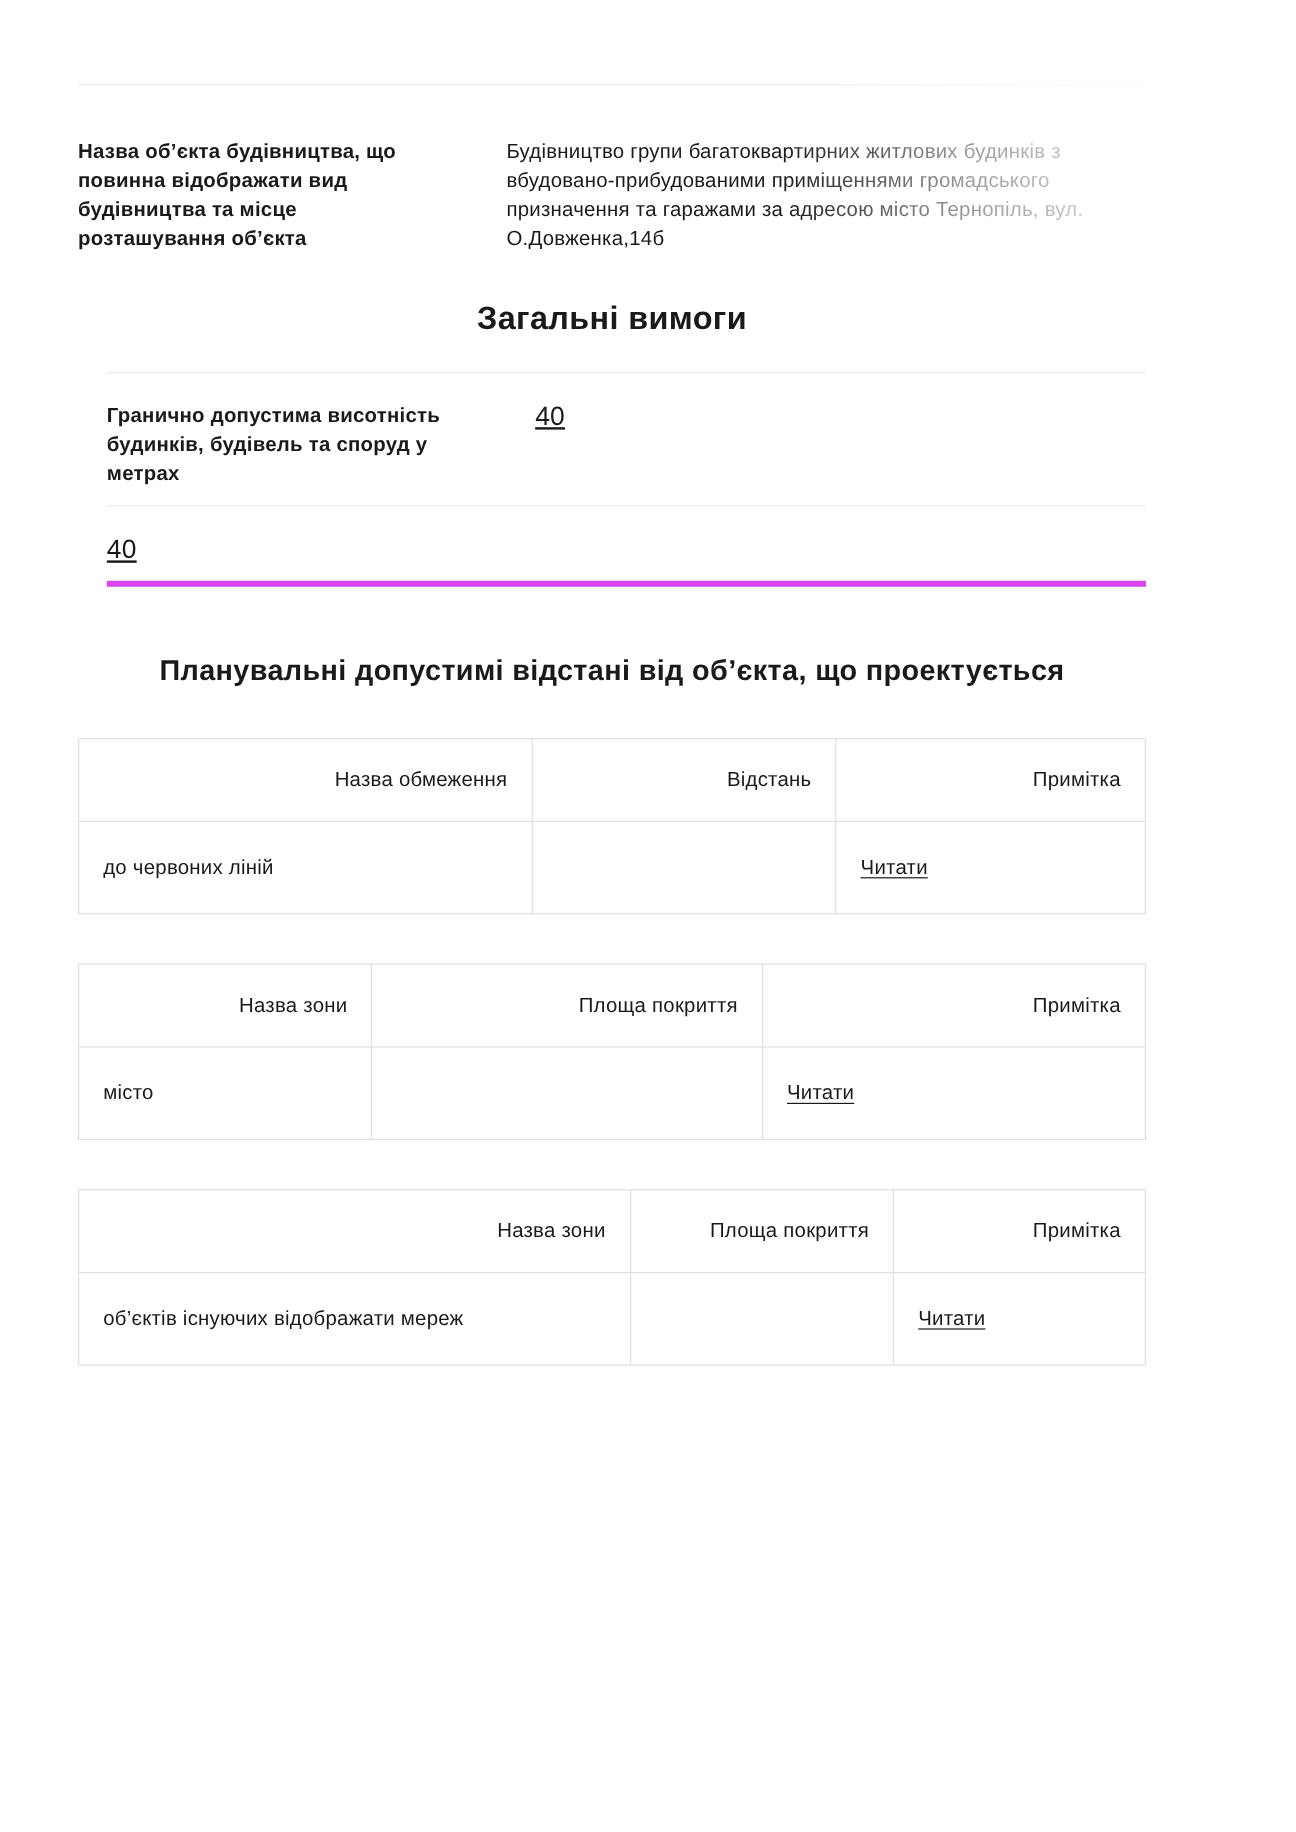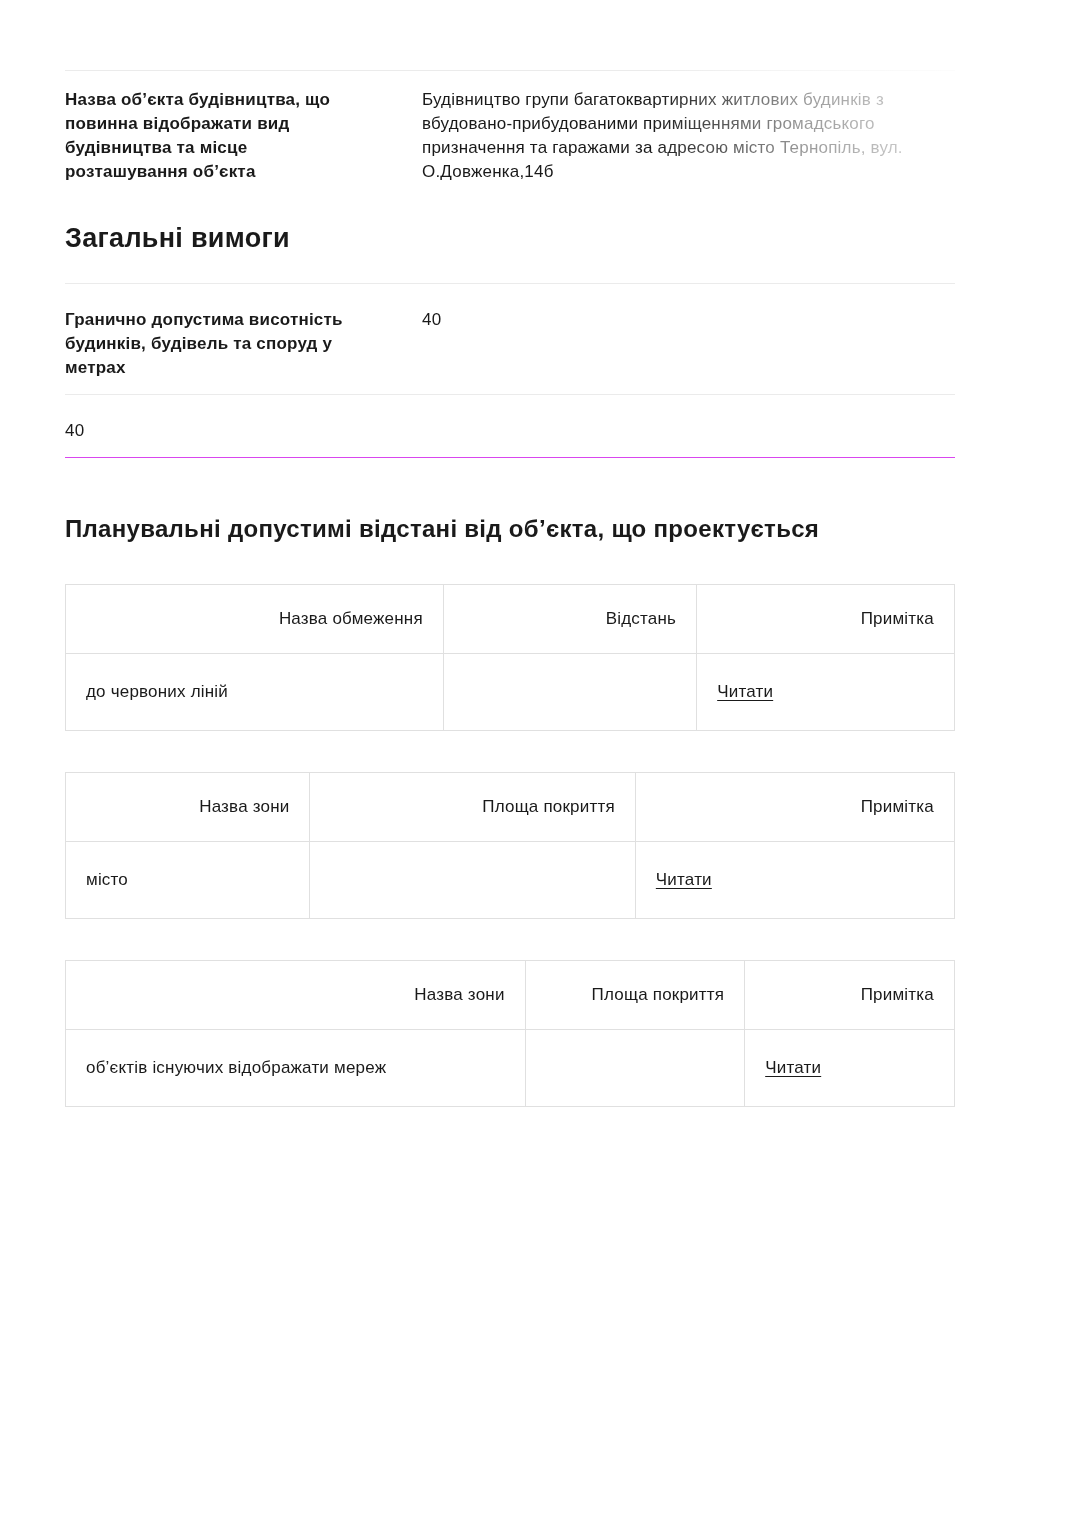--- a/index.html
+++ b/index.html
@@ -15,21 +15,21 @@
   .page {
     margin-left: 65px;
     width: 890px;
   }
 
   
   .top-section {
     position: relative;
     margin-top: 70px;
     border-top: 1px solid #ebebeb;
-    padding-top: 17px;
+    padding-top: 44px;
   }
   .def-row { display: flex; }
   .def-label {
     flex: 0 0 357px;
     box-sizing: border-box;
     padding-right: 47px;
     font-weight: 700;
     font-size: 17px;
     line-height: 24px;
   }
@@ -47,55 +47,57 @@
     right: -125px;
     background: linear-gradient(to right,
       rgba(255,255,255,0) 0%,
       rgba(255,255,255,0.55) 35%,
       rgba(255,255,255,0.88) 72%,
       rgba(255,255,255,0.9) 100%);
     pointer-events: none;
   }
 
   
-  h2 { letter-spacing: 0.3px; }
+  h2 { letter-spacing: 0.3px; text-align: center; }
   h2.main {
     margin: 38px 0 0 0;
     font-size: 27px;
     line-height: 32px;
     font-weight: 600;
   }
   h2.sub {
     margin: 56px 0 0 0;
     font-size: 24px;
     line-height: 29px;
     font-weight: 600;
   }
 
   
   .kv-rows {
     margin-top: 29px;
-    border-bottom: 1px solid #d946ef;
+    border-bottom: 5px solid #d946ef;
+    margin-left: 24px;
   }
   .kv-row {
     display: flex;
     border-top: 1px solid #ebebeb;
     padding: 24px 0 14px 0;
   }
   .kv-label {
     flex: 0 0 357px;
     box-sizing: border-box;
     padding-right: 47px;
     font-weight: 700;
     font-size: 17px;
     line-height: 24px;
   }
   .kv-value {
-    font-size: 17px;
-    line-height: 24px;
+    font-size: 22px;
+    line-height: 24px;
+    text-decoration: underline;
   }
 
   
   table {
     width: 100%;
     margin-top: 41px;
     border-collapse: collapse;
     table-layout: fixed;
   }
   th, td {

